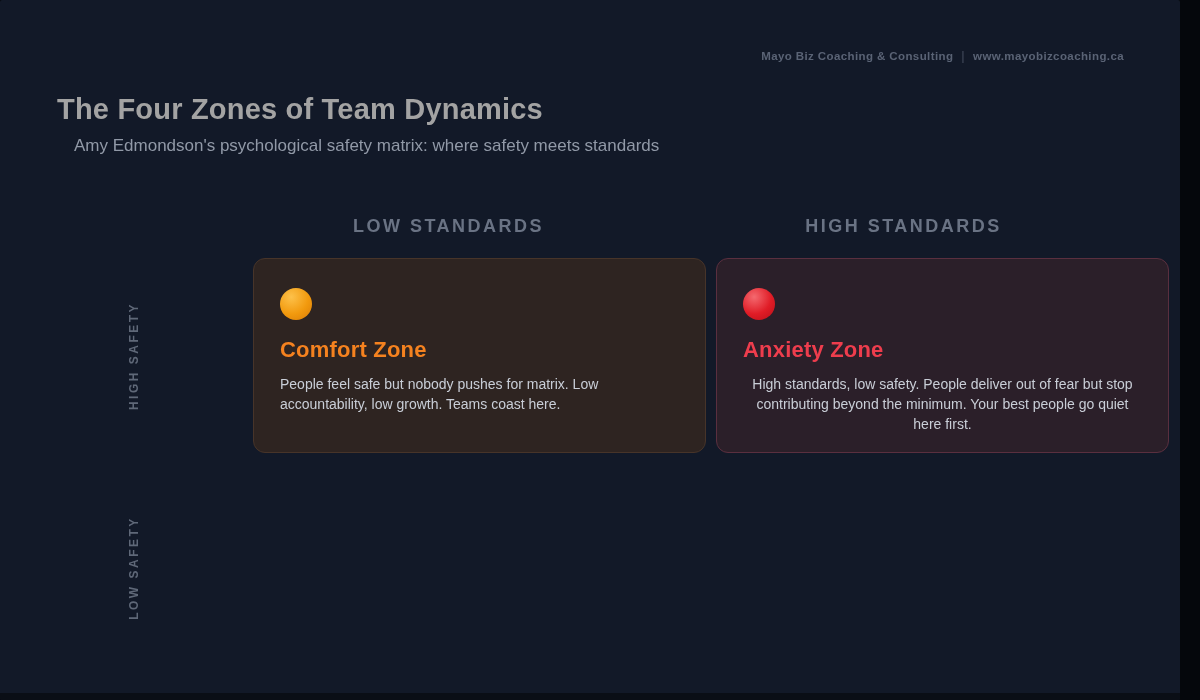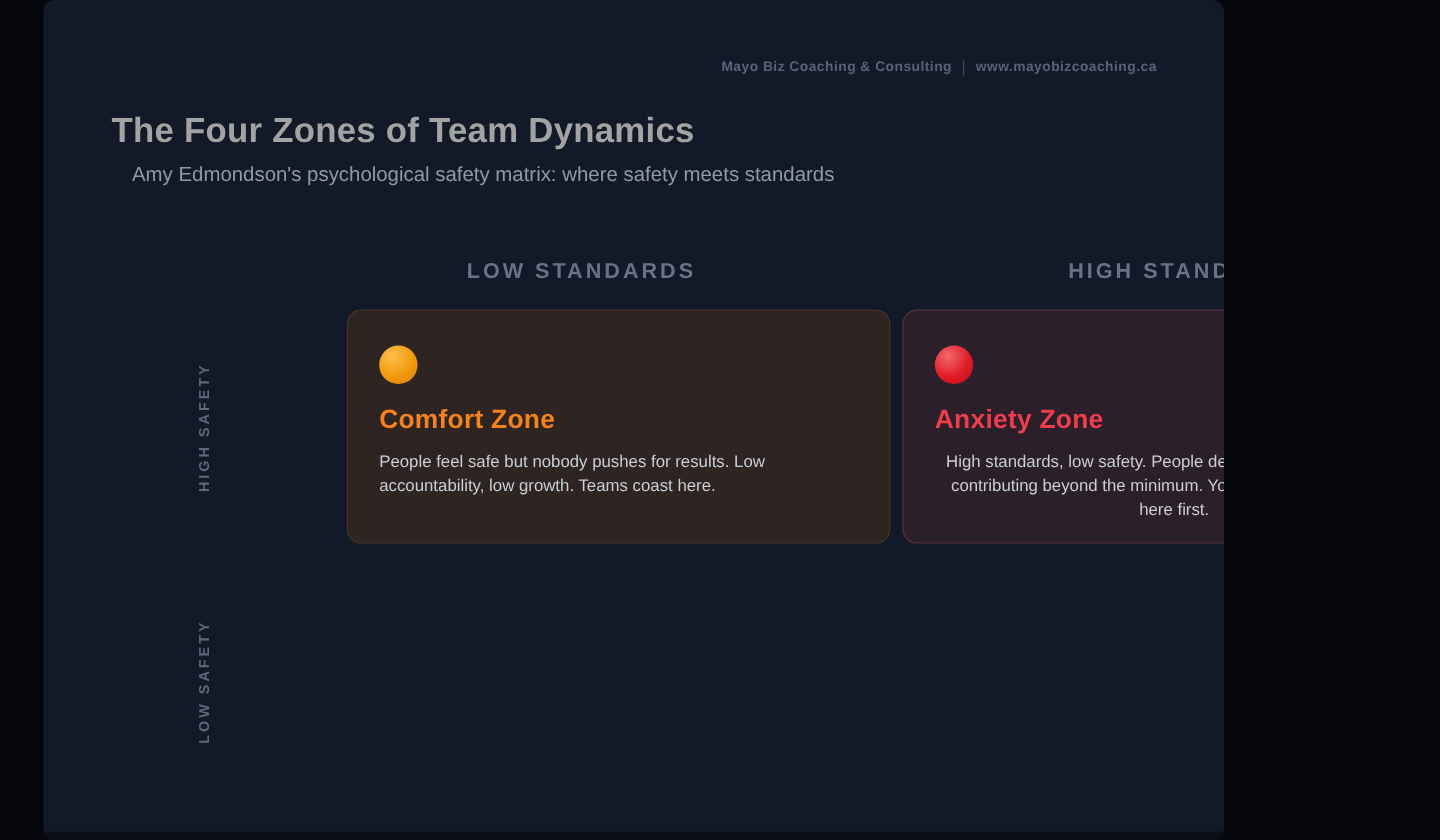--- a/index.html
+++ b/index.html
@@ -1,26 +1,25 @@
 <!DOCTYPE html>
 <html><head>
 <meta charset="utf-8">
 <style>
   * { margin: 0; padding: 0; box-sizing: border-box; }
   html, body { width: 1200px; height: 700px; background: #05070c; }
   body { font-family: "Liberation Sans", "DejaVu Sans", sans-serif; overflow: hidden; }
 
   .canvas {
     position: relative;
-    width: 984px;
+    width: 1180px;
     height: 700px;
     background: #121928;
-    border-radius: 10px;
+    border-radius: 2px;
     overflow: hidden;
-    margin-left: 36px;
   }
   .bottom-edge {
     position: absolute;
     left: 0; bottom: 0;
     width: 100%; height: 7px;
     background: #0a0e16;
   }
 
   .branding {
     position: absolute;
@@ -55,21 +54,21 @@
     position: absolute;
     top: 216px;
     width: 453px;
     text-align: center;
     font-size: 18px;
     font-weight: bold;
     letter-spacing: 2.5px;
     color: #6a7384;
   }
   .col-label.left  { left: 222px; }
-  .col-label.right { left: 726px; text-align: center; }
+  .col-label.right { left: 677px; text-align: center; }
 
   .row-label {
     position: absolute;
     width: 200px;
     height: 20px;
     text-align: center;
     font-size: 12px;
     font-weight: bold;
     letter-spacing: 2.5px;
     color: #5f6878;
@@ -164,21 +163,21 @@
   <div class="row-label top">HIGH SAFETY</div>
   <div class="row-label bottom">LOW SAFETY</div>
 
   <div class="grid">
 
     <div class="card comfort">
       <div class="dot"></div>
       <div class="title-row">
         <span class="zone-title">Comfort Zone</span>
       </div>
-      <p class="zone-desc">People feel safe but nobody pushes for results. Low accountability, low growth. Teams coast here.</p>
+      <p class="zone-desc">People feel safe but nobody pushes for matrix. Low accountability, low growth. Teams coast here.</p>
     </div>
 
 
 
     <div class="card anxiety">
       <div class="dot"></div>
       <div class="title-row">
         <span class="zone-title">Anxiety Zone</span>
       </div>
       <p class="zone-desc">High standards, low safety. People deliver out of fear but stop contributing beyond the minimum. Your best people go quiet here first.</p>

